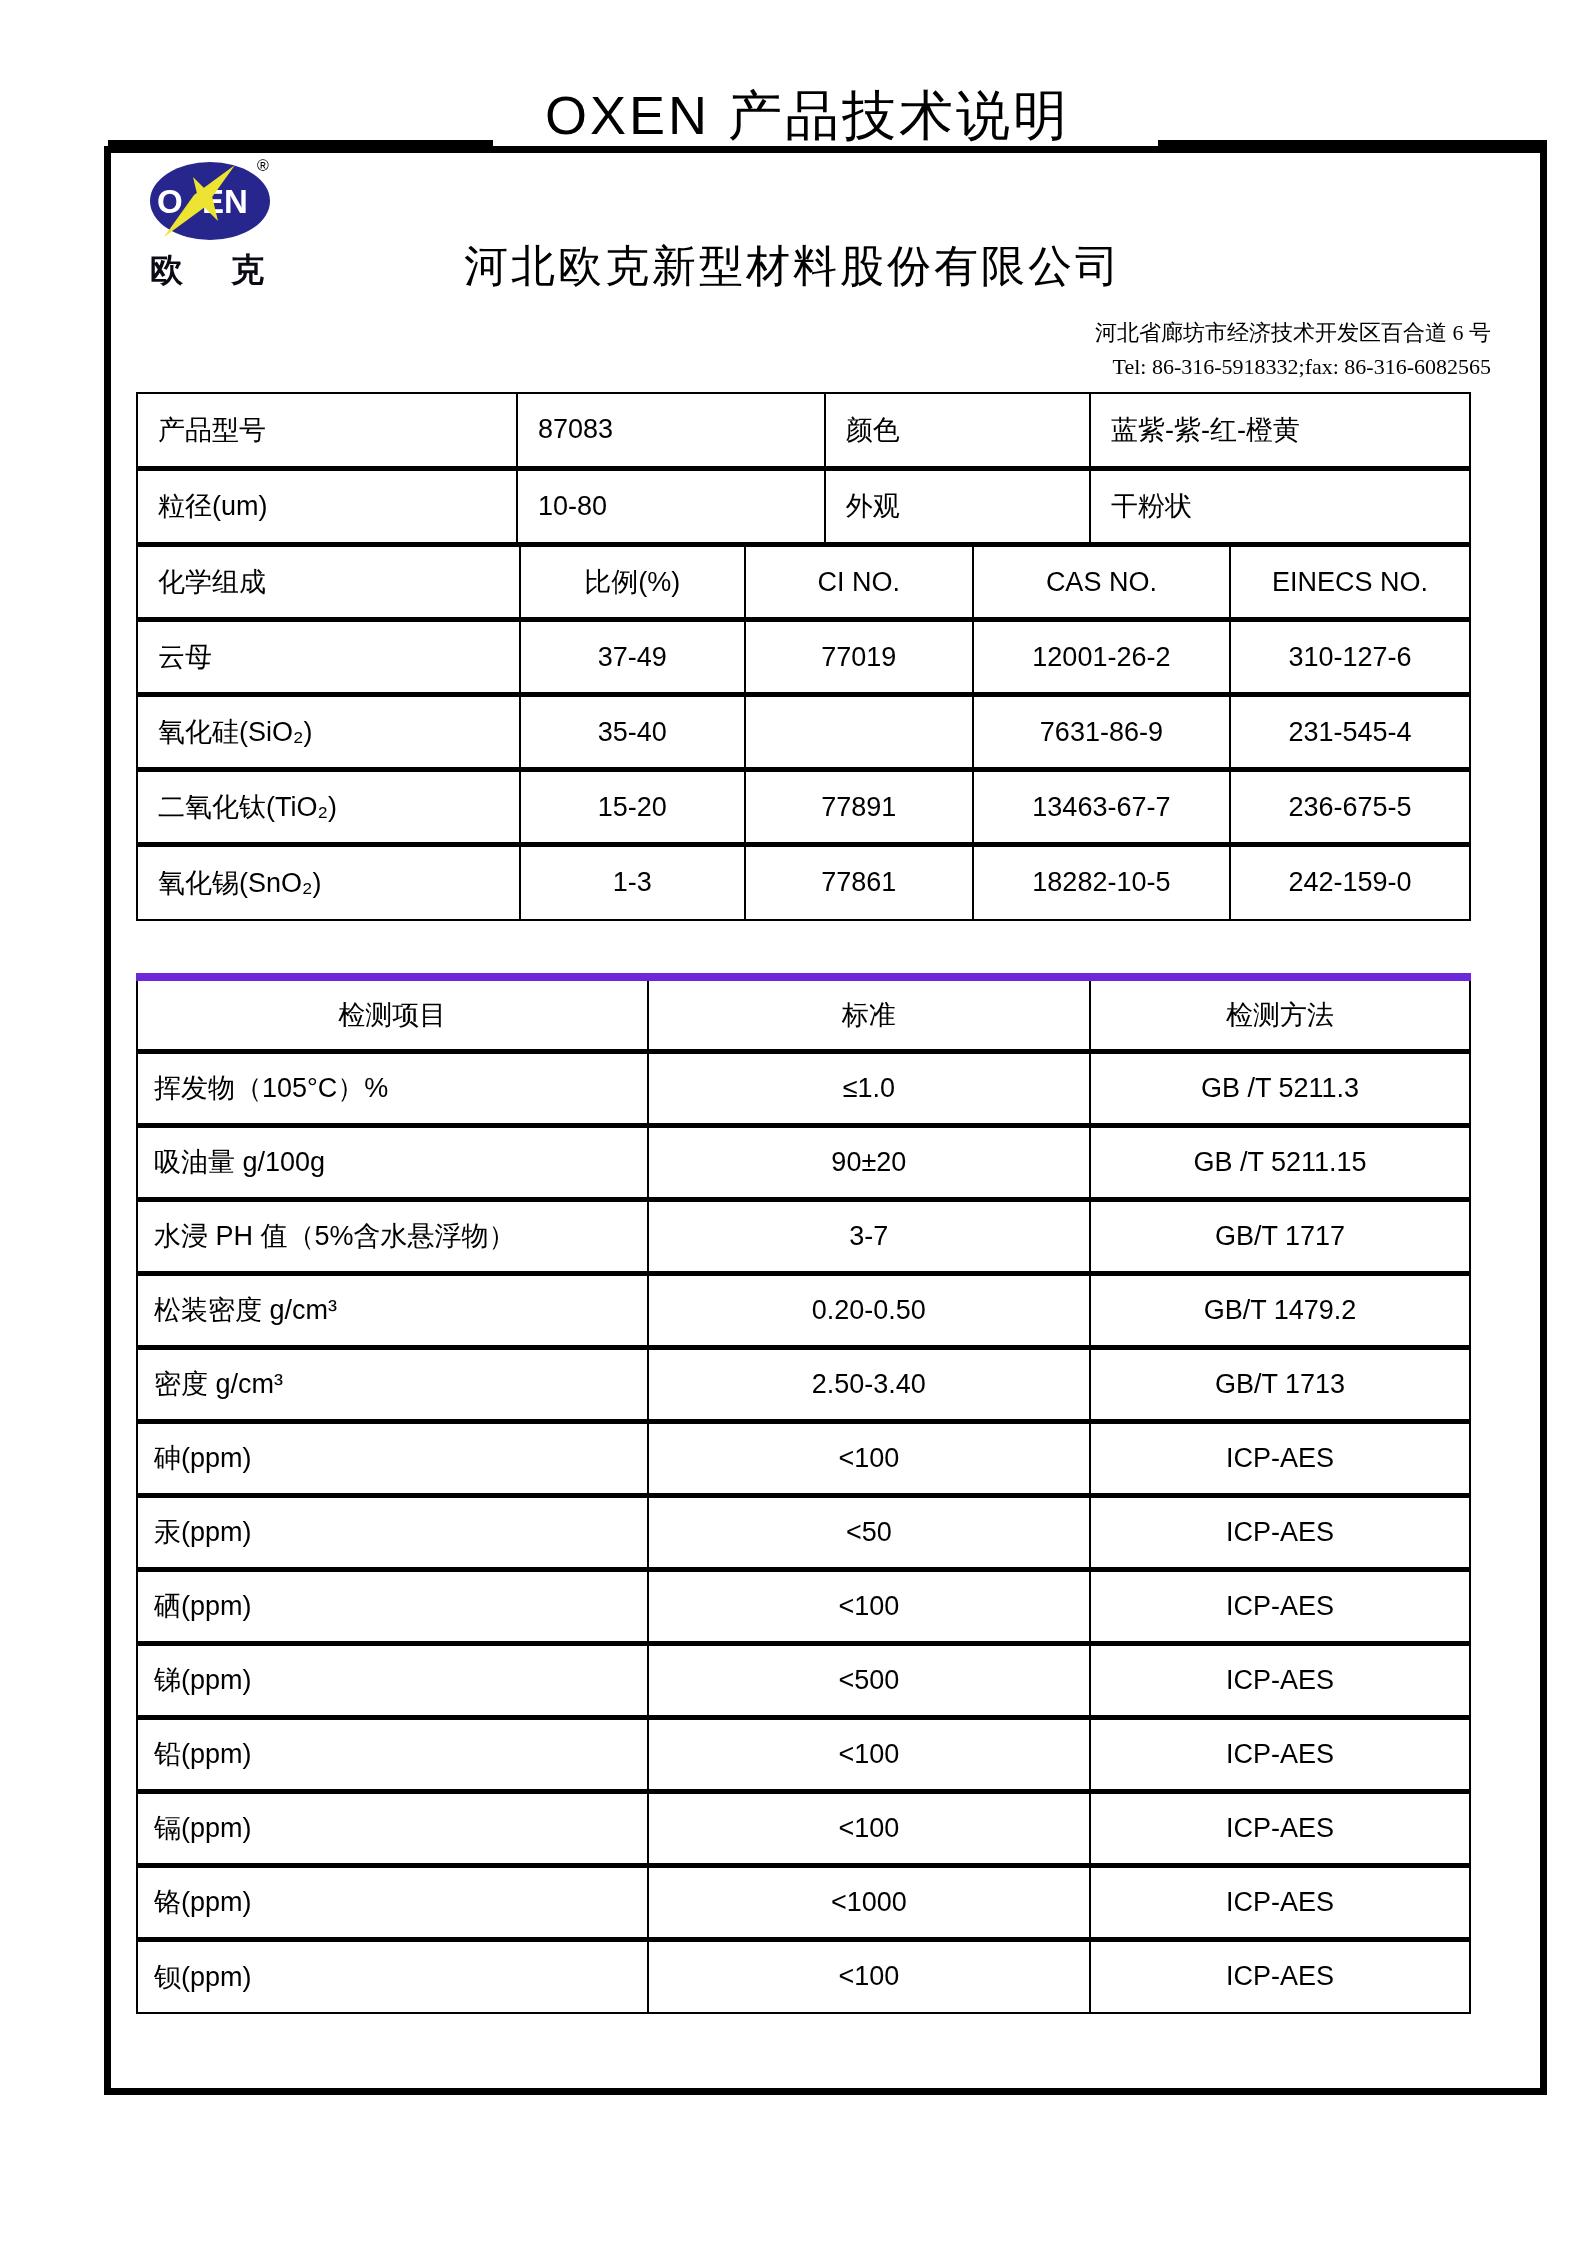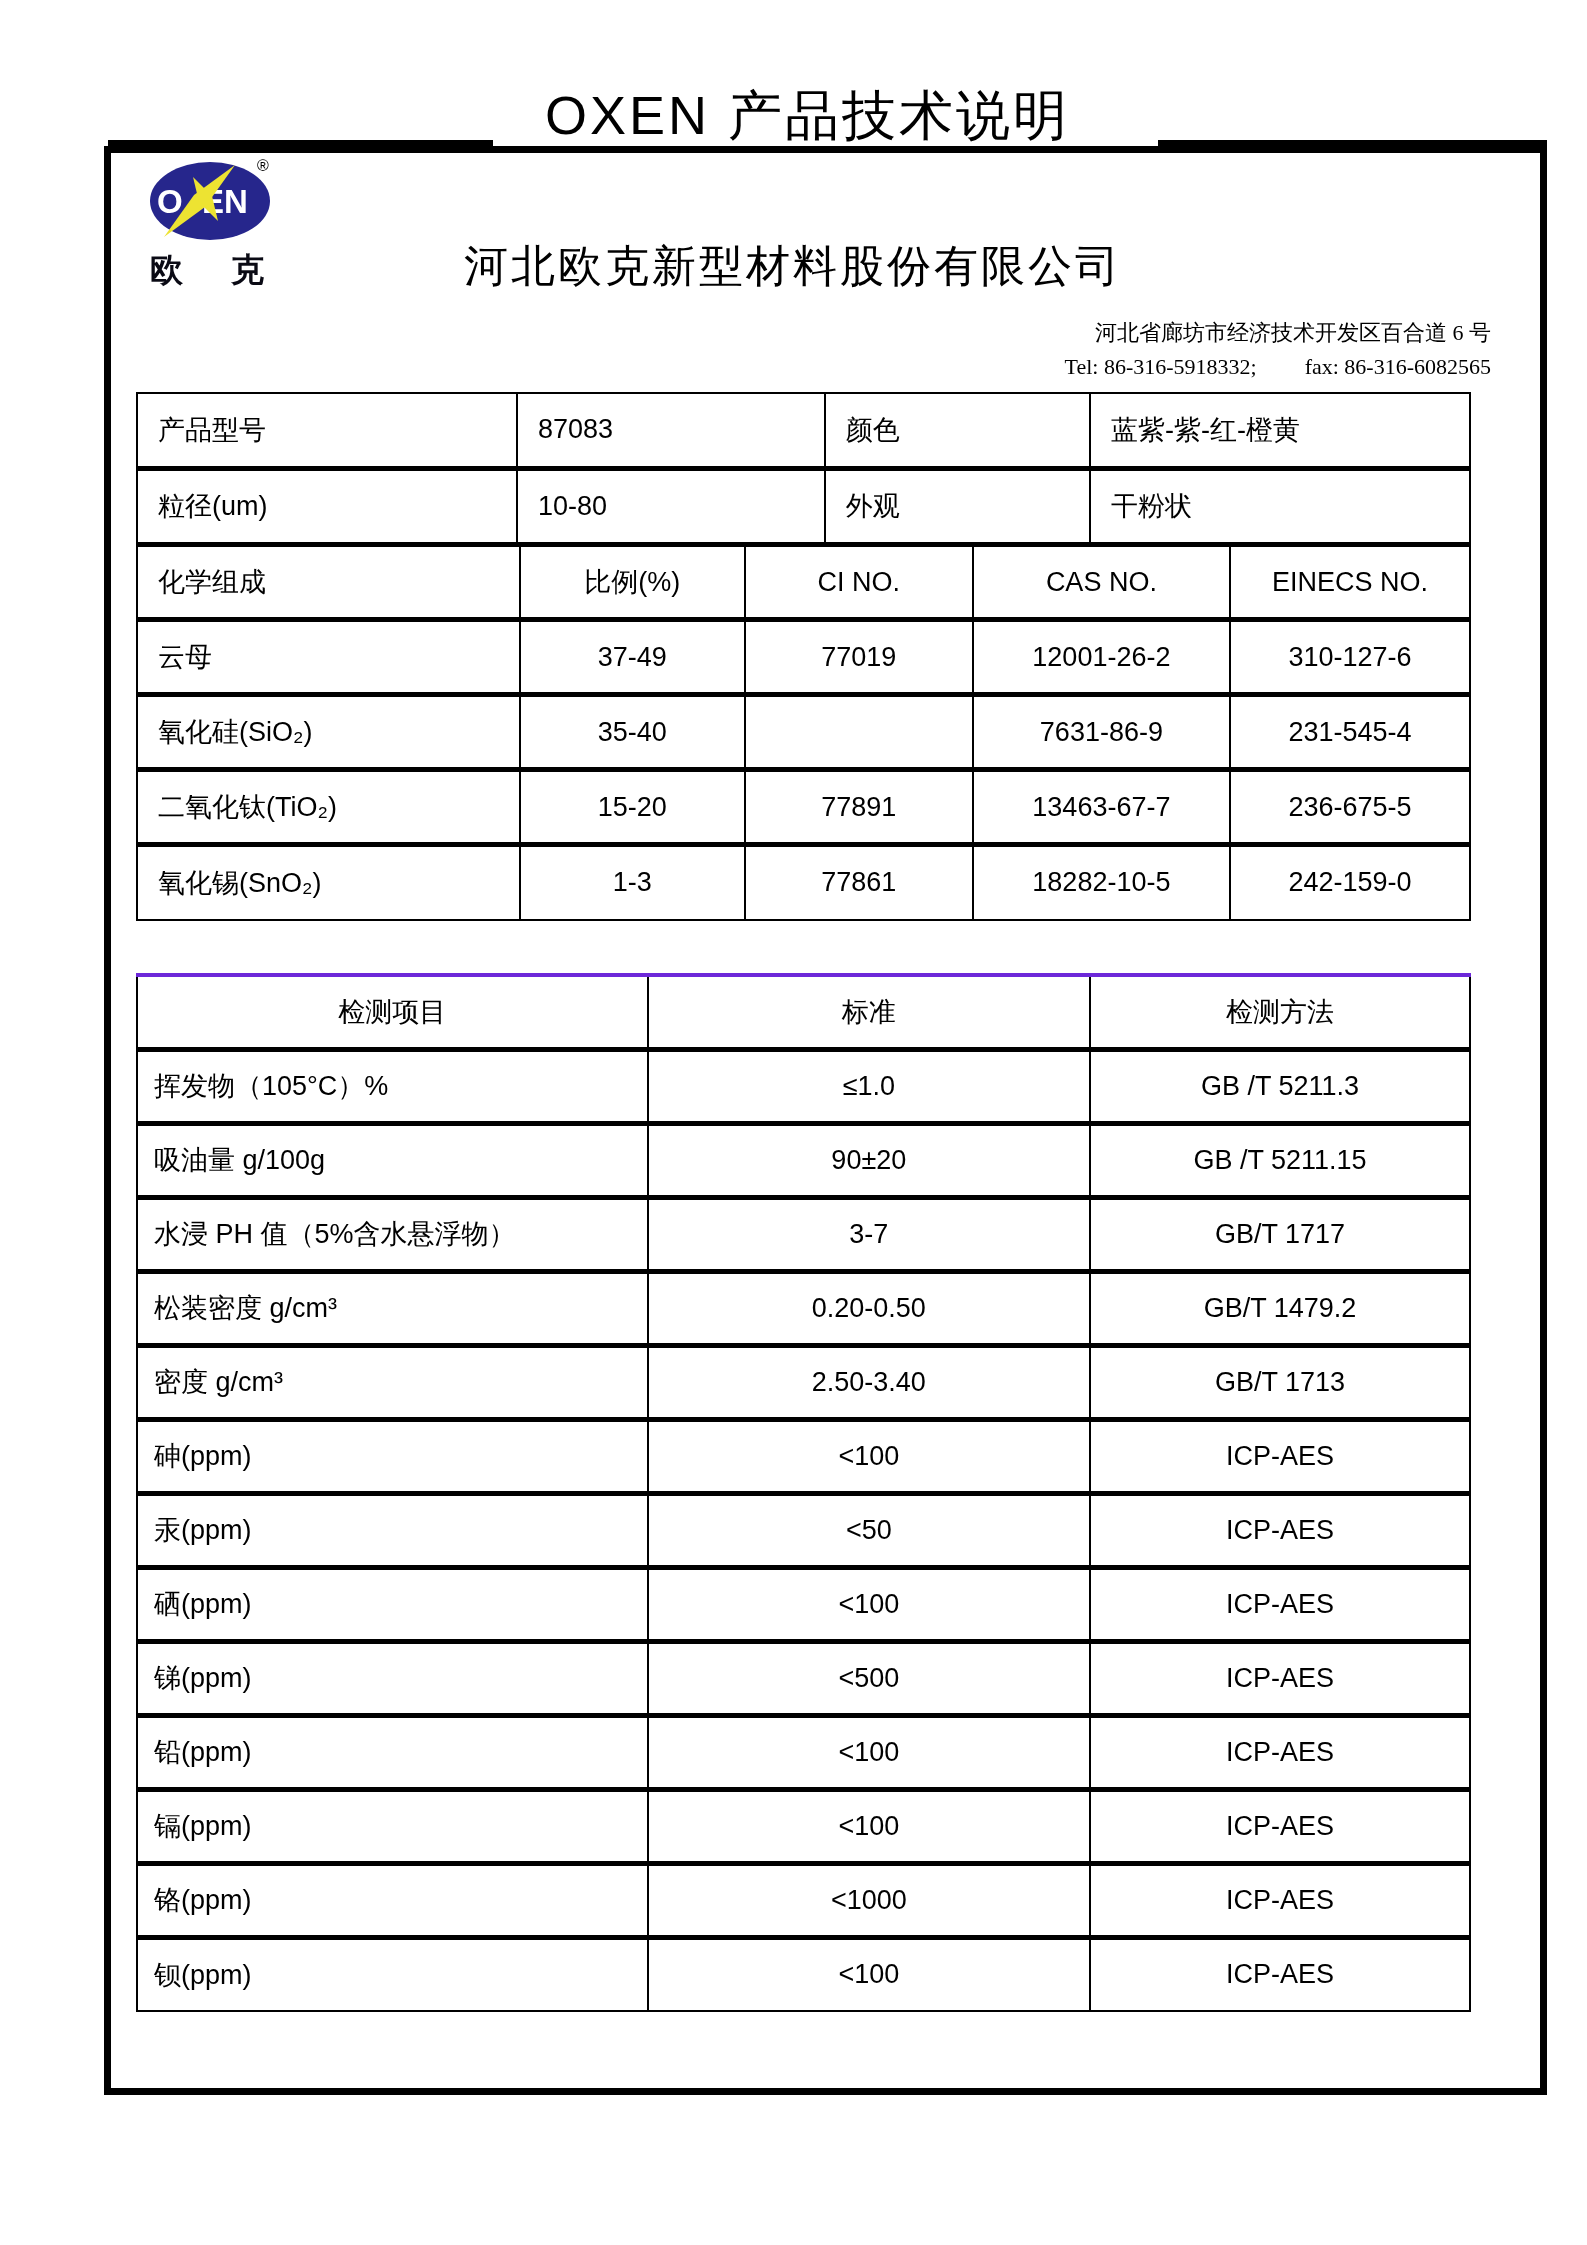--- a/index.html
+++ b/index.html
@@ -28,36 +28,36 @@
   .logo-cjk { font-size:33px; font-weight:bold; fill:#0a0a14; }
   .company {
     position:absolute; left:337px; top:84px;
     font-family:"Liberation Serif", serif; font-size:44px;
     letter-spacing:3px; white-space:nowrap;margin-left:16px;
   }
   .addr {
     position:absolute; right:49px; top:163px; text-align:right;
     font-family:"Liberation Serif", serif; font-size:22px; line-height:34px;
   }
-  .contact { display:flex; gap:48px; justify-content:flex-end; }
+  .contact { display:flex; justify-content:flex-end; }
   .t1wrap { position:absolute; left:25px; top:239px; width:1335px;border-radius:19px; }
   .t2wrap { position:absolute; left:25px; top:820px; width:1335px; }
   table.tbl { border-collapse:collapse; table-layout:fixed; width:100%; }
   .tbl td {
     border:2px solid #000; font-size:27px; height:75px;
     padding:0; overflow:hidden; white-space:nowrap; background:#fff;
   }
   .tbl tr + tr td { border-top:5px solid #000; }
   .tbl td.l { text-align:left; padding-left:20px; }
   .tbl td.c { text-align:center; }
   .tbl-comp { margin-top:-2px; }
   .tbl-comp tr:first-child td { border-top:5px solid #000; }
   .tbl-test td { height:74px; }
   .tbl-test td.l { padding-left:16px; }
-  .tbl-test tr:first-child td { border-top:4px solid #6d28d9; }
+  .tbl-test tr:first-child td { border-top:8px solid #6d28d9; }
 </style>
 </head>
 <body>
 
 <div>
 
   <div class="title">OXEN 产品技术说明</div>
   <div class="bar bar-l"></div>
   <div class="bar bar-r"></div>
 

